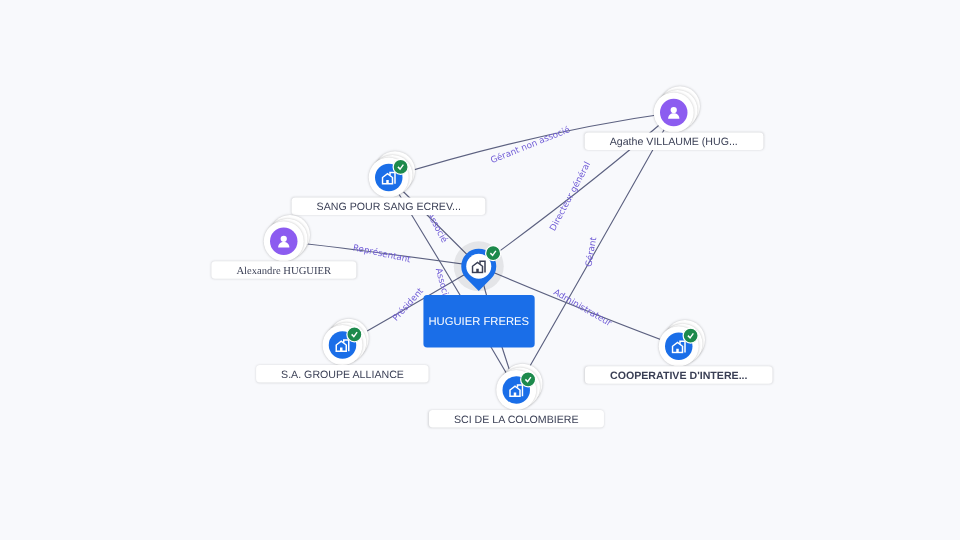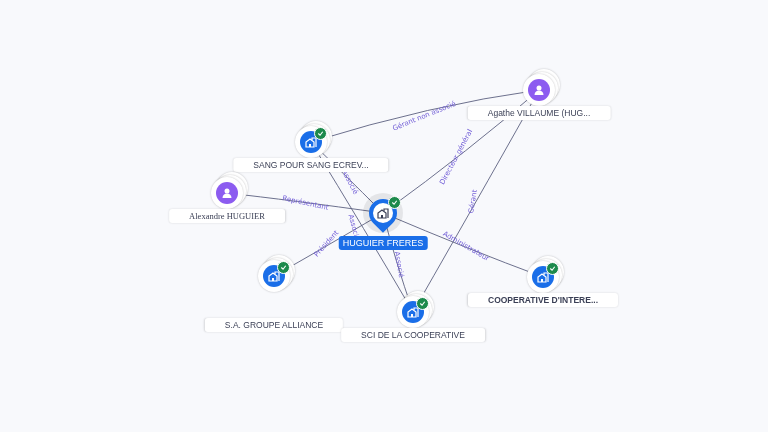--- a/index.html
+++ b/index.html
@@ -7,21 +7,21 @@
   #graph { position:absolute; left:0; top:0; width:768px; height:432px; }
   .edge { fill:none; stroke:#5c6180; stroke-width:0.9; }
   .elabel { font-family:"DejaVu Sans", sans-serif; font-size:7px; fill:#6f5bd6; }
   .node { position:absolute; }
   .stack { position:absolute; width:32px; height:32px; border-radius:50%; background:#fff; box-shadow:0 0 2px rgba(0,0,0,0.25); }
   .core { position:absolute; width:22px; height:22px; border-radius:50%; display:flex; align-items:center; justify-content:center; }
   .core.company { background:#1a6ee8; }
   .core.person { background:#8c5cf0; }
   .check { position:absolute; width:11px; height:11px; border-radius:50%; background:#1d8a4c; border:1px solid #fff; display:flex; align-items:center; justify-content:center; }
   .nlabel { position:absolute; white-space:nowrap; background:#fff; color:#3a3f55; font-size:8.5px; padding:2px 20px; border-radius:3px; box-shadow:0 0 2px rgba(0,0,0,0.15); transform:translateX(-50%); }
-  .main-label { position:absolute; white-space:nowrap; background:#1a6ee8; color:#fff; font-size:9px; padding:2px 4px; border-radius:3px; transform:translateX(-50%); }
+  .main-label { position:absolute; white-space:nowrap; background:#1a6ee8; color:#fff; font-size:9px; padding:16px 4px; border-radius:3px; transform:translateX(-50%); }
 </style>
 </head>
 <body>
 
 <svg id="graph" xmlns="http://www.w3.org/2000/svg" width="768" height="432">
   <g id="edges-layer">
       <path d="M539,90 Q430,105 311,142" class="edge"></path>
       <text class="elabel" x="425" y="118" text-anchor="middle" transform="rotate(-22 425 118)">Gérant non associé</text>
       <path d="M539,90 Q470,150 383,213" class="edge"></path>
       <text class="elabel" x="458" y="158" text-anchor="middle" transform="rotate(-62 458 158)">Directeur général</text>
@@ -94,39 +94,39 @@
           <path d="M1 11V6l4-3 4 3v5z" fill="none" stroke="#fff" stroke-width="1.2"></path>
           <rect x="4" y="8" width="2" height="3" fill="#fff"></rect>
           <path d="M7 4V2h4v9" fill="none" stroke="#fff" stroke-width="1.2"></path>
         </svg>
       </div>
       <div class="check" style="left: 3px; top: -15px;">
         <svg width="7" height="7" viewBox="0 0 8 8">
           <path d="M1.5 4l2 2 3-4" fill="none" stroke="#fff" stroke-width="1.3"></path>
         </svg>
       </div>
-      <div class="nlabel" style="left: 0px; top: 16px; margin-top: 26px;">S.A. GROUPE ALLIANCE</div>
+      <div class="nlabel" style="left: 0px; top: 16px;">S.A. GROUPE ALLIANCE</div>
     </div>
     <div class="node" style="left: 413px; top: 312px;">
       <div class="stack" style="left: -11px; top: -21px;"></div>
       <div class="stack" style="left: -13.5px; top: -18.5px;"></div>
       <div class="stack" style="left: -16px; top: -16px;"></div>
       <div class="core company" style="left: -11px; top: -11px;">
         <svg width="12" height="12" viewBox="0 0 12 12">
           <path d="M1 11V6l4-3 4 3v5z" fill="none" stroke="#fff" stroke-width="1.2"></path>
           <rect x="4" y="8" width="2" height="3" fill="#fff"></rect>
           <path d="M7 4V2h4v9" fill="none" stroke="#fff" stroke-width="1.2"></path>
         </svg>
       </div>
       <div class="check" style="left: 3px; top: -15px;">
         <svg width="7" height="7" viewBox="0 0 8 8">
           <path d="M1.5 4l2 2 3-4" fill="none" stroke="#fff" stroke-width="1.3"></path>
         </svg>
       </div>
-      <div class="nlabel" style="left: 0px; top: 16px;">SCI DE LA COOPERATIVE</div>
+      <div class="nlabel" style="left: 0px; top: 16px;">SCI DE LA COLOMBIERE</div>
     </div>
     <div class="node" style="left: 543px; top: 277px;">
       <div class="stack" style="left: -11px; top: -21px;"></div>
       <div class="stack" style="left: -13.5px; top: -18.5px;"></div>
       <div class="stack" style="left: -16px; top: -16px;"></div>
       <div class="core company" style="left: -11px; top: -11px;">
         <svg width="12" height="12" viewBox="0 0 12 12">
           <path d="M1 11V6l4-3 4 3v5z" fill="none" stroke="#fff" stroke-width="1.2"></path>
           <rect x="4" y="8" width="2" height="3" fill="#fff"></rect>
           <path d="M7 4V2h4v9" fill="none" stroke="#fff" stroke-width="1.2"></path>

